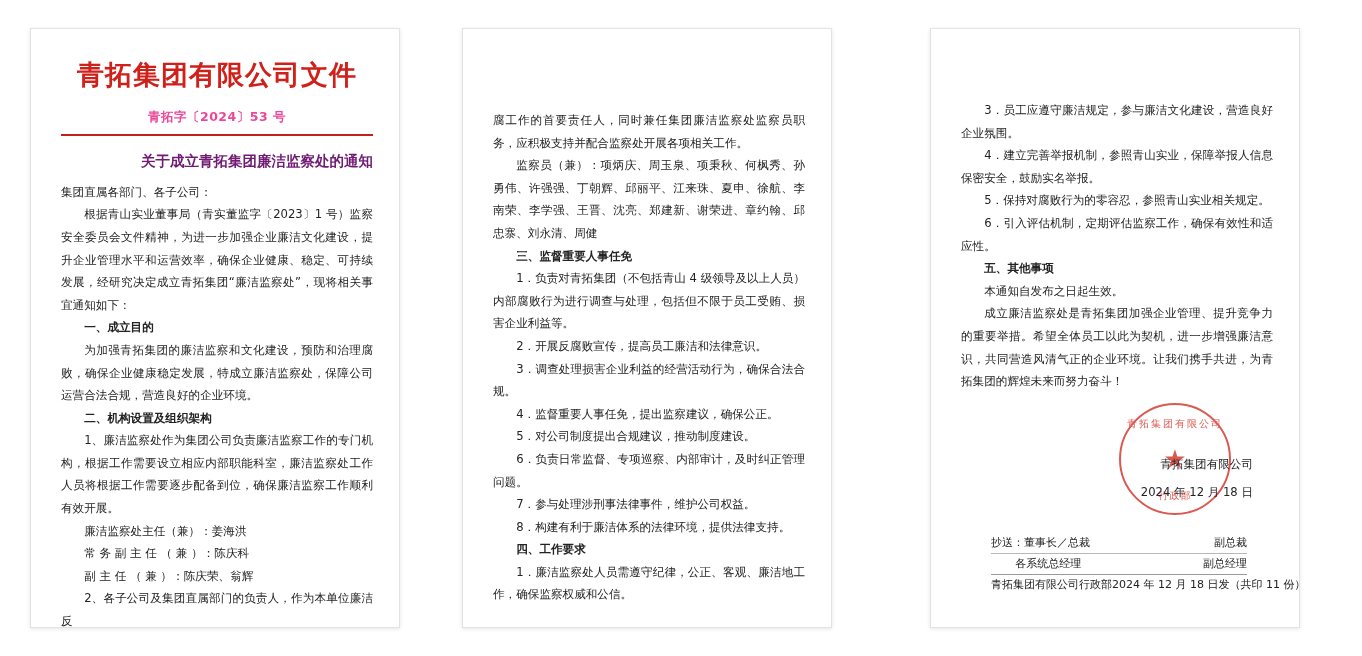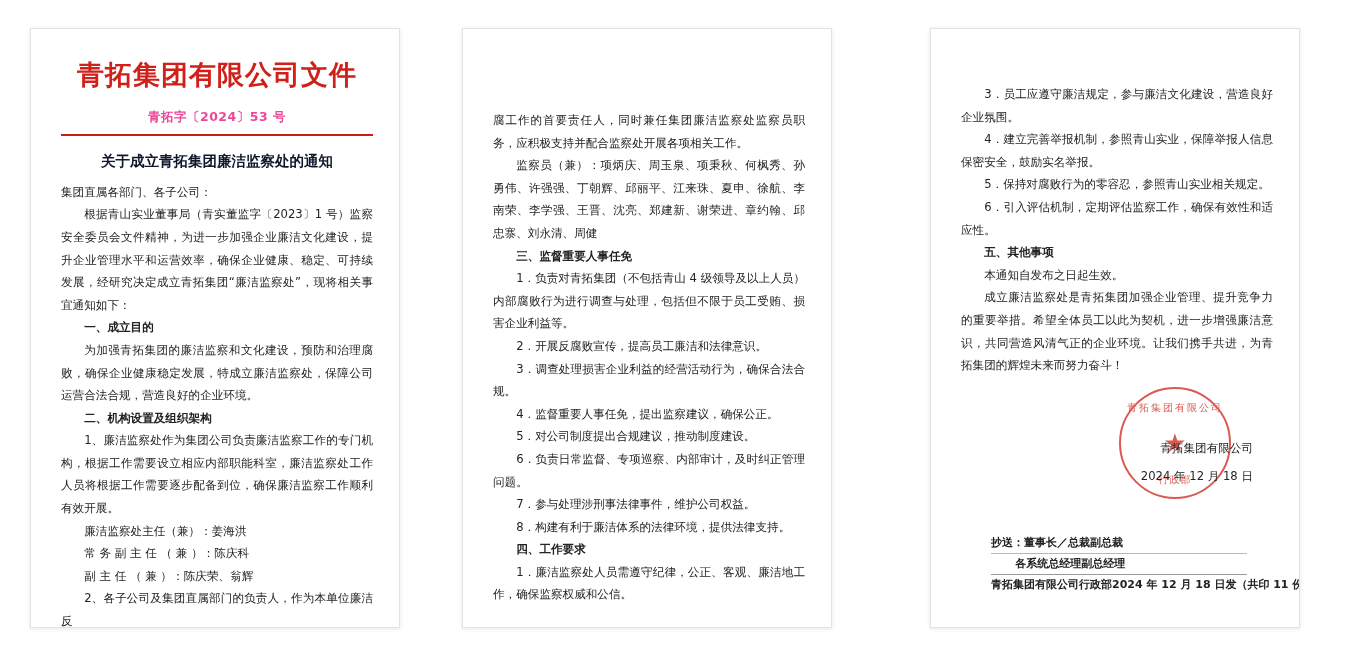--- a/index.html
+++ b/index.html
@@ -58,24 +58,24 @@
     font-weight: bold;
     margin-top: 16px;
     letter-spacing: 0.5px;
   }
   .red-rule {
     height: 2px;
     background: #c4201a;
     margin-top: 8px;
   }
   .notice-title {
-    text-align: center;
+    text-align: right;
     font-size: 14.5px;
     font-weight: bold;
-    color: #0f172a;
+    color: #701a75;
     margin-top: 16px;
     margin-bottom: 10px;
     font-family: "DejaVu Sans", "Liberation Sans", sans-serif;
   }
 
   
   .body-text {
     font-size: 11.6px;
     line-height: 1.95;
     color: #232323;
@@ -142,22 +142,22 @@
   .dist-block {
     position: absolute;
     left: 30px;
     right: 26px;
     bottom: 18px;
     font-size: 11px;
     color: #232323;
   }
   .dist-row {
     display: flex;
+    justify-content: space-between;
     padding: 2px 0 3px 0;
-    font-weight: bold;
   }
   .dist-row .left { white-space: nowrap; }
   .dist-row .right { white-space: nowrap; }
   .dist-rule { border-bottom: 1px solid #9a9a9a; }
   .dist-rule-thin { border-bottom: 1px solid #b8b8b8; }
 </style>
 </head>
 <body>
 
 <div class="stage">
@@ -200,21 +200,21 @@
         <p class="p-indent">8．构建有利于廉洁体系的法律环境，提供法律支持。</p>
         <p class="p-head">四、工作要求</p>
         <p class="p-indent">1．廉洁监察处人员需遵守纪律，公正、客观、廉洁地工作，确保监察权威和公信。</p>
 
       </div>
     </div>
   </div>
 
   <div class="page" id="page3">
     <div class="page-inner">
-      <div class="body-text" style="margin-top:32px;">
+      <div class="body-text" style="margin-top:48px;">
         <p class="p-indent">3．员工应遵守廉洁规定，参与廉洁文化建设，营造良好企业氛围。</p>
         <p class="p-indent">4．建立完善举报机制，参照青山实业，保障举报人信息保密安全，鼓励实名举报。</p>
         <p class="p-indent">5．保持对腐败行为的零容忍，参照青山实业相关规定。</p>
         <p class="p-indent">6．引入评估机制，定期评估监察工作，确保有效性和适应性。</p>
         <p class="p-head">五、其他事项</p>
         <p class="p-indent">本通知自发布之日起生效。</p>
         <p class="p-indent closing">成立廉洁监察处是青拓集团加强企业管理、提升竞争力的重要举措。希望全体员工以此为契机，进一步增强廉洁意识，共同营造风清气正的企业环境。让我们携手共进，为青拓集团的辉煌未来而努力奋斗！</p>
       </div>
 
       <div class="seal-area">

